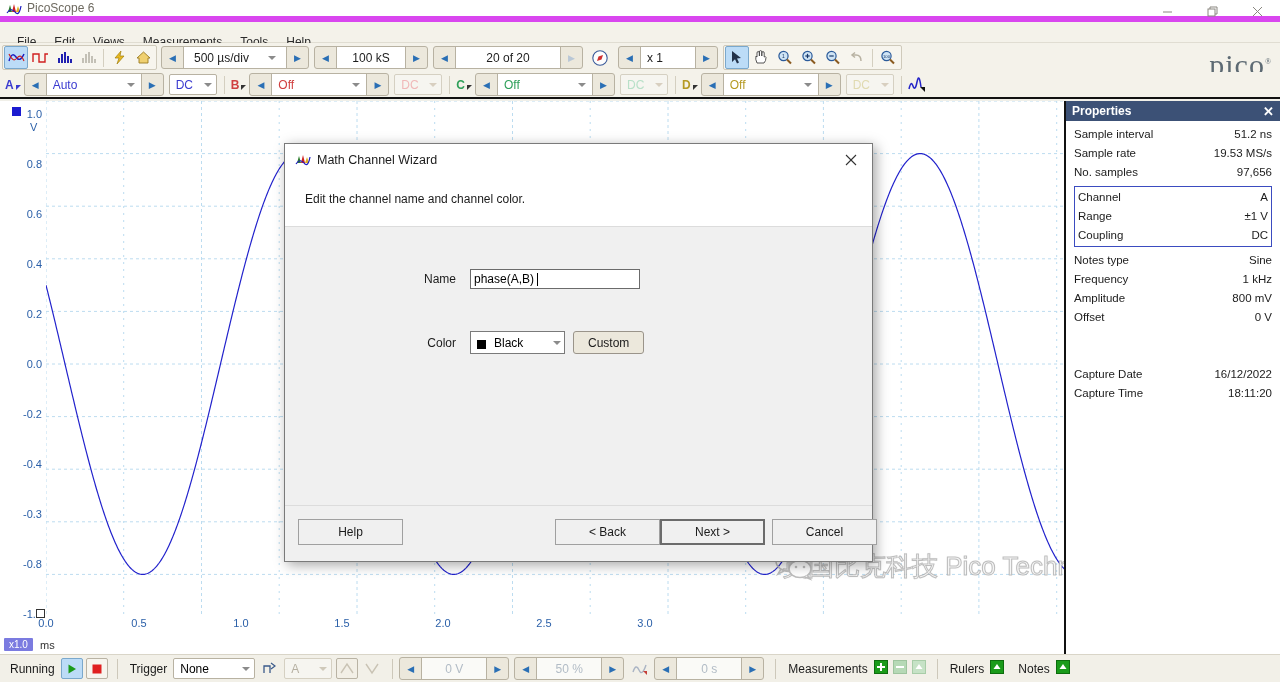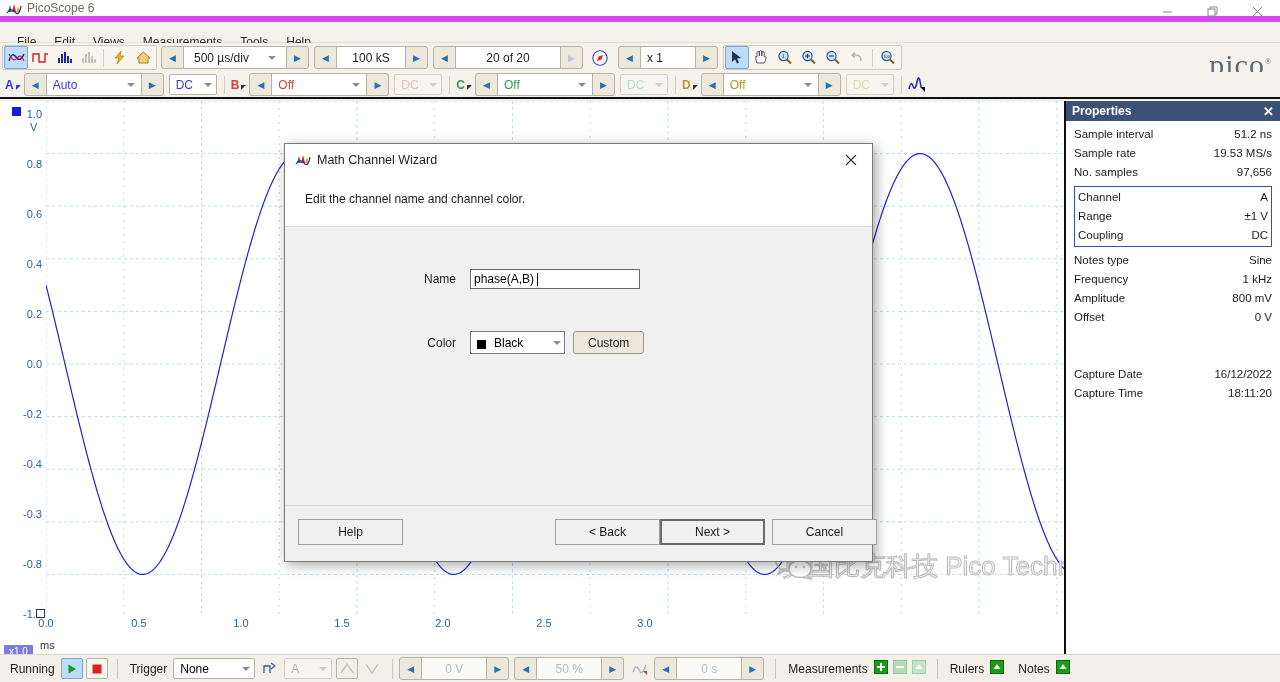--- a/index.html
+++ b/index.html
@@ -118,21 +118,21 @@
     transform: translateY(-50%); text-align: right;
   }
   .ch-swatch { position: absolute; left: 12px; top: 6px; width: 9px; height: 9px; background: #1b1bd0; }
   .plot { position: relative; flex: 1; background: #fff; overflow: hidden; }
   .plot svg { position: absolute; left: 0; top: 0; }
   .xaxis { height: 24px; position: relative; }
   .xtick { position: absolute; font-size: 11px; color: #2a5fa8; transform: translateX(-50%); top: 3px; }
   .xfoot { height: 16px; position: relative; background: #fff; }
   .xmul {
     position: absolute; left: 4px; top: 0; background: #7b7be0; color: #fff;
-    font-size: 10px; padding: 1px 5px; border-radius: 1px; margin-top: 7px;
+    font-size: 10px; padding: 1px 5px; border-radius: 1px;
   }
   .xunit { position: absolute; left: 40px; top: 1px; font-size: 11px; color: #333; }
   .zero-marker {
     position: absolute; width: 9px; height: 9px; border: 1px solid #333; background: #fff;
   }
   .watermark {
     position: absolute; left: 728px; bottom: 30px; display: flex; align-items: center; gap: 8px;
     pointer-events: none;
   }
   .wm-text {

